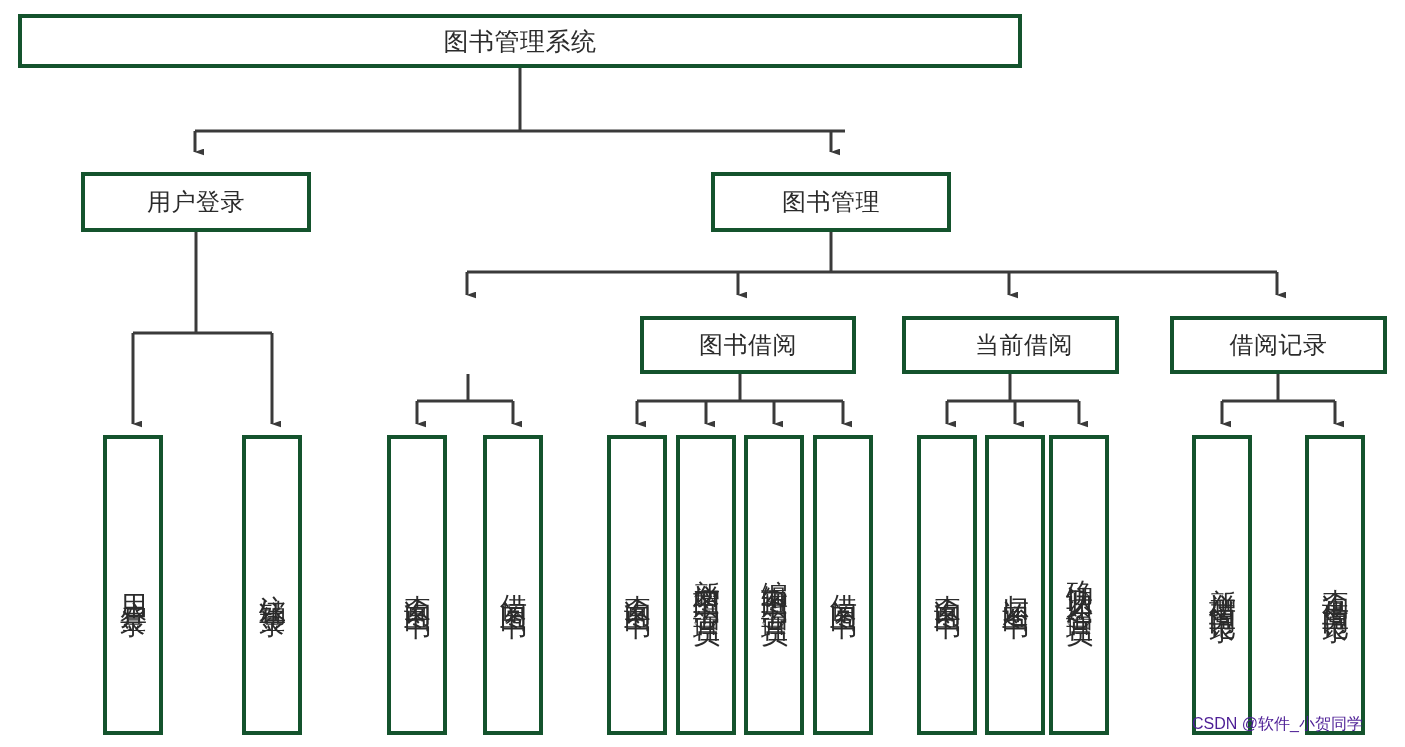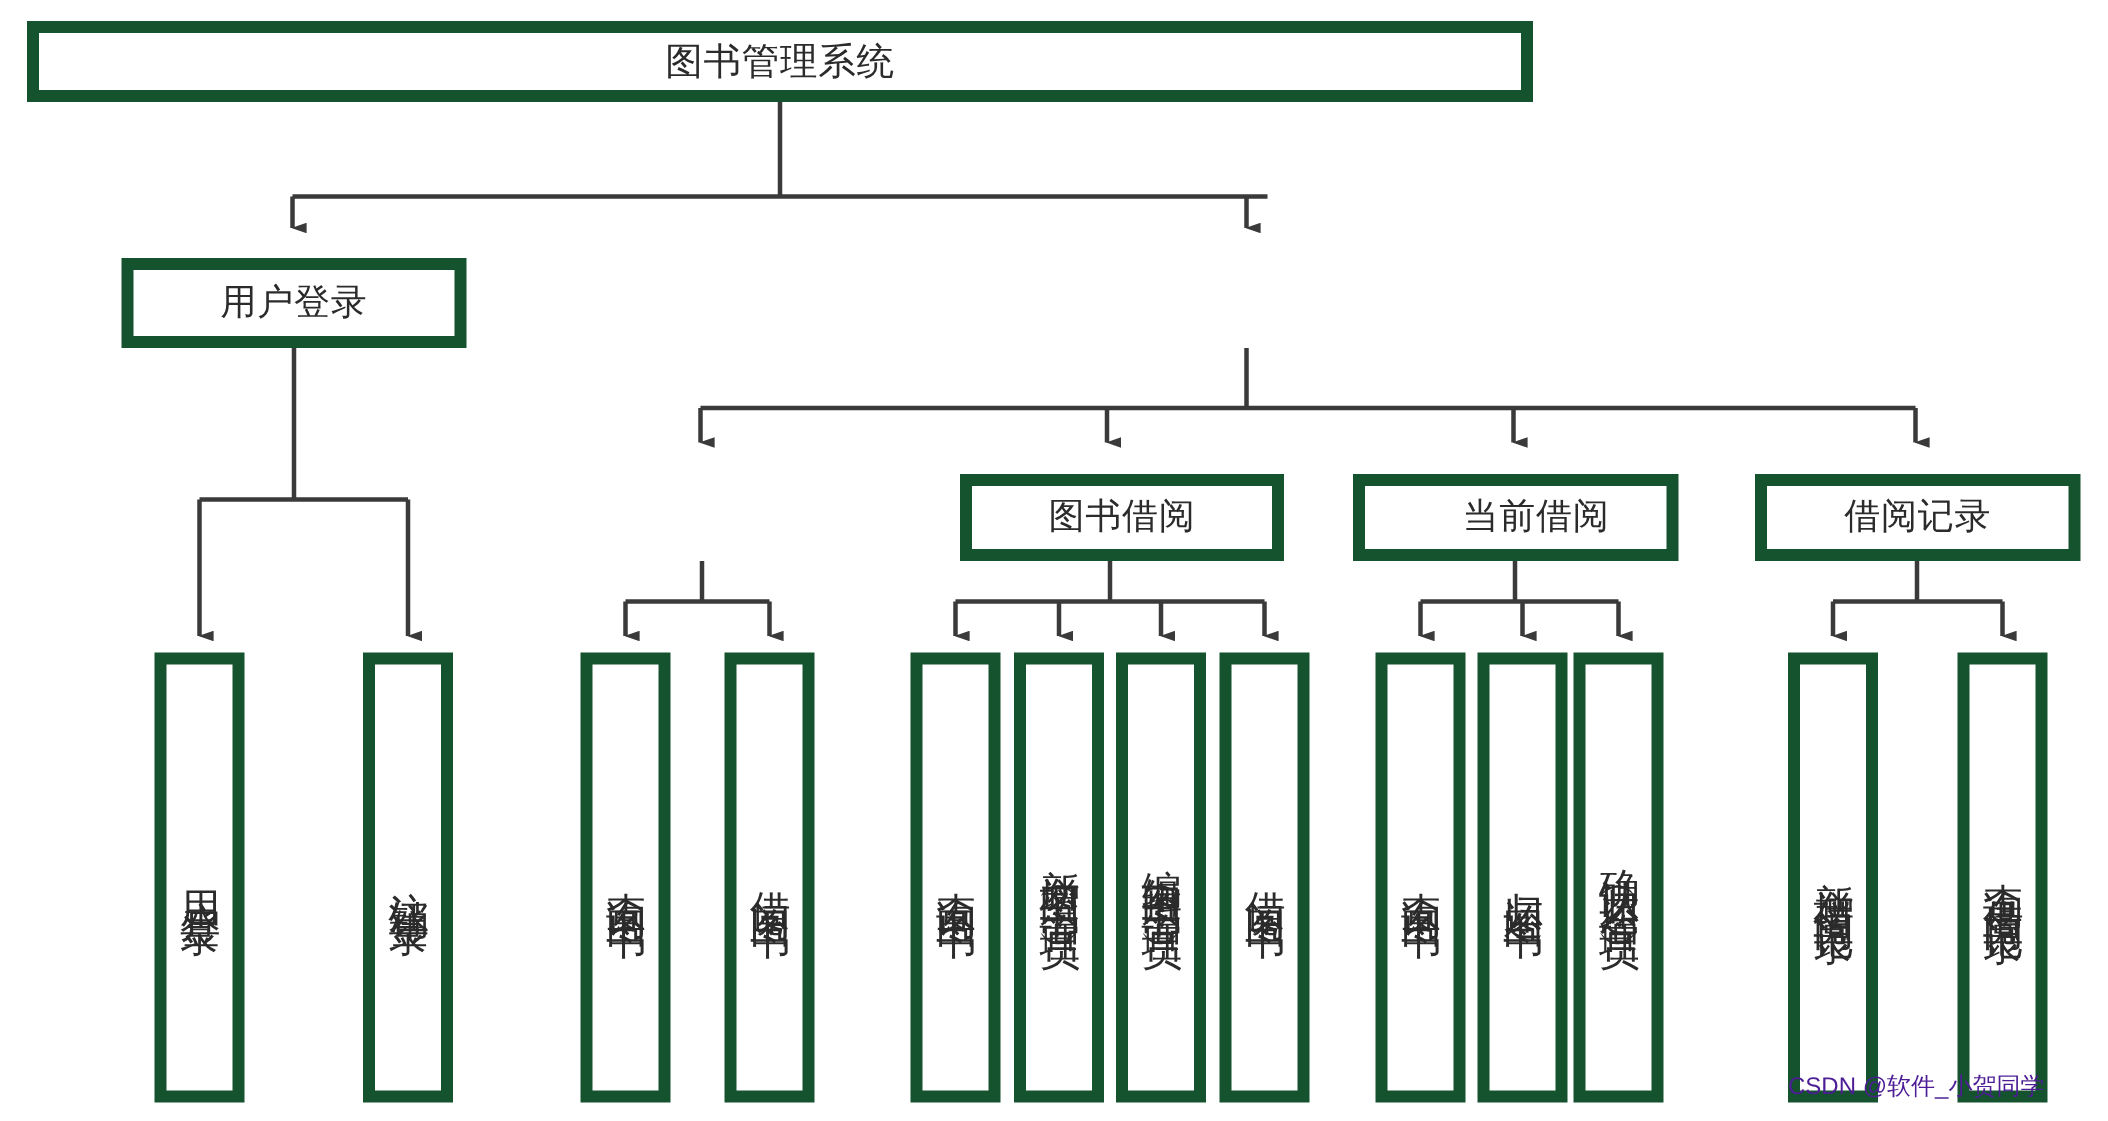--- a/index.html
+++ b/index.html
@@ -23,21 +23,21 @@
     left: 0;
     top: 0;
     width: 1405px;
     height: 747px;
     display: block;
   }
   .node-box {
     position: absolute;
     box-sizing: border-box;
     background: #ffffff;
-    border: 8px solid #14532d;
+    border: 4px solid #14532d;
     display: flex;
     align-items: center;
     justify-content: center;
     overflow: hidden;
   }
   .node-label {
     color: #2b2b2b;
     line-height: 1.08;
     letter-spacing: 0.5px;
     white-space: nowrap;
@@ -124,20 +124,23 @@
     </g>
   </svg>
 
   <div class="node-box horizontal root" style="left:18px; top:14px; width:1004px; height:54px;">
     <span class="node-label">图书管理系统</span>
   </div>
 
   <div class="node-box horizontal" style="left:81px; top:172px; width:230px; height:60px;">
     <span class="node-label">用户登录</span>
   </div>
+  <div class="node-box horizontal" style="left:711px; top:172px; width:240px; height:60px;">
+    <span class="node-label">图书管理</span>
+  </div>
 
   <div class="node-box horizontal" style="left:640px; top:316px; width:216px; height:58px;">
     <span class="node-label">图书借阅</span>
   </div>
   <div class="node-box horizontal" style="left:902px; top:316px; width:217px; height:58px;padding-left:27px;">
     <span class="node-label">当前借阅</span>
   </div>
   <div class="node-box horizontal" style="left:1170px; top:316px; width:217px; height:58px;">
     <span class="node-label">借阅记录</span>
   </div>

